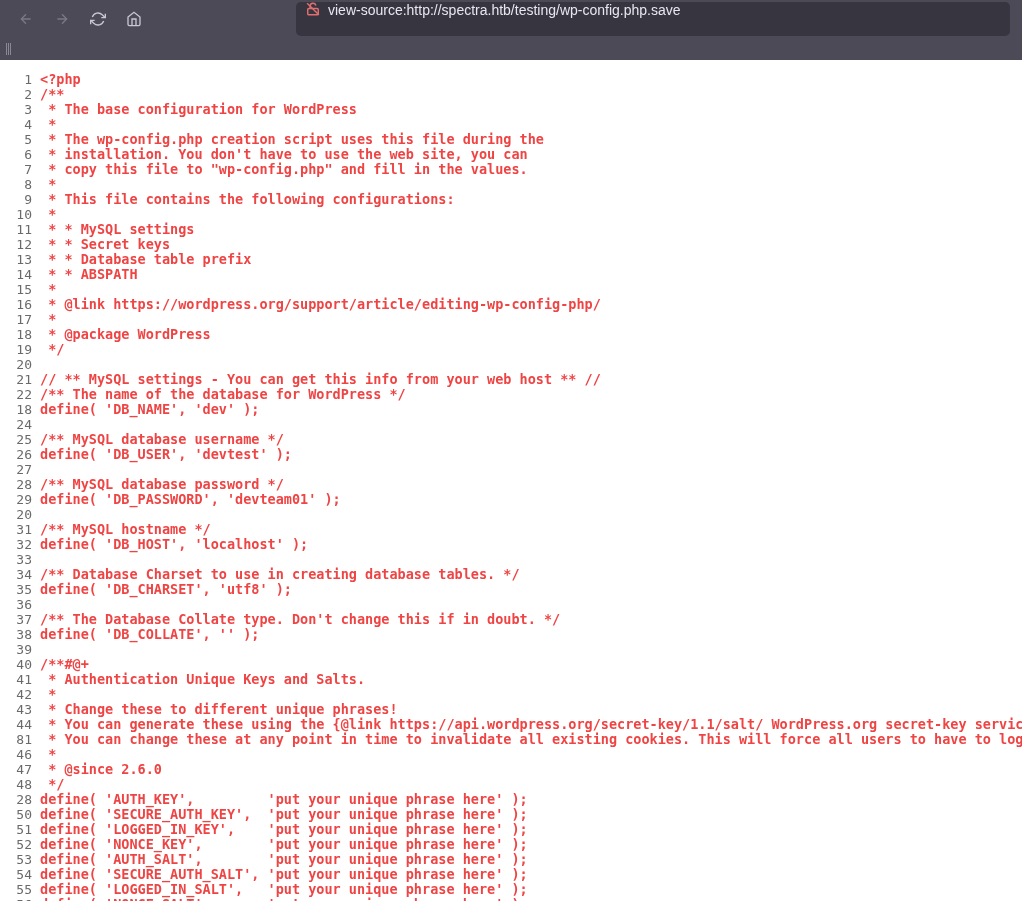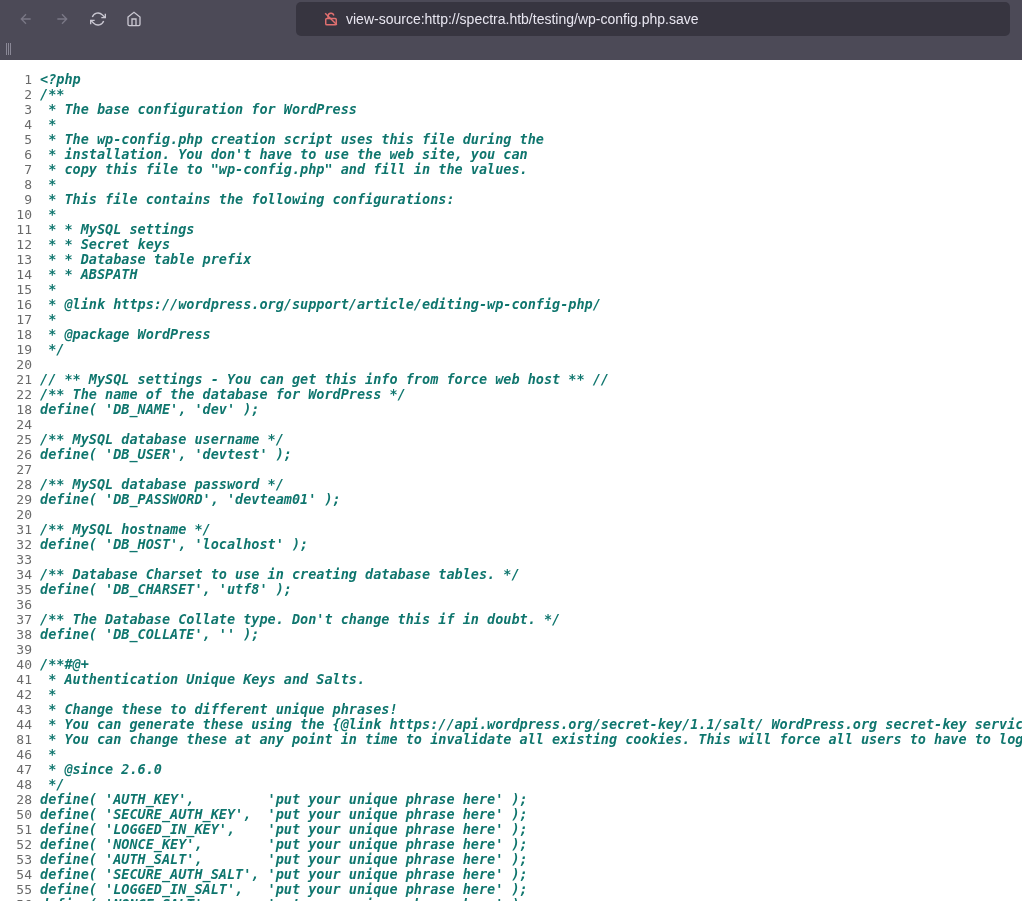--- a/index.html
+++ b/index.html
@@ -39,22 +39,22 @@
     .nav-button svg {
       width: 16px;
       height: 16px;
     }
     .address-bar {
       flex: 1;
       height: 34px;
       background: #373540;
       border-radius: 5px;
       display: flex;
-      align-items: center;
-      padding: 0 28px;
+      align-items: flex-start;
+      padding: 0 10px;
       margin-left: 140px;
       gap: 8px;
     }
     .lock-icon {
       color: #e07070;
       width: 14px;
       height: 14px;
       flex-shrink: 0;
     }
     .url-text {
@@ -94,23 +94,22 @@
     .line-number {
       width: 36px;
       text-align: right;
       color: #6a6a6a;
       padding-right: 4px;
       flex-shrink: 0;
       user-select: none;
       font-size: 13px;
     }
     .line-content {
-      color: #0f766e;
+      color: #ef4444;
       font-weight: bold;
-      font-style: italic;
       padding-left: 4px;
     }
   </style>
 </head>
 <body>
 
 <div class="browser-chrome">
   <div class="nav-button disabled">
     <svg viewBox="0 0 24 24" fill="none" stroke="currentColor" stroke-width="2">
         <path d="M19 12H5M12 19l-7-7 7-7"></path>
@@ -165,21 +164,21 @@
     <div class="code-line"><span class="line-number">11</span><span class="line-content"> * * MySQL settings</span></div>
     <div class="code-line"><span class="line-number">12</span><span class="line-content"> * * Secret keys</span></div>
     <div class="code-line"><span class="line-number">13</span><span class="line-content"> * * Database table prefix</span></div>
     <div class="code-line"><span class="line-number">14</span><span class="line-content"> * * ABSPATH</span></div>
     <div class="code-line"><span class="line-number">15</span><span class="line-content"> *</span></div>
     <div class="code-line"><span class="line-number">16</span><span class="line-content"> * @link https://wordpress.org/support/article/editing-wp-config-php/</span></div>
     <div class="code-line"><span class="line-number">17</span><span class="line-content"> *</span></div>
     <div class="code-line"><span class="line-number">18</span><span class="line-content"> * @package WordPress</span></div>
     <div class="code-line"><span class="line-number">19</span><span class="line-content"> */</span></div>
     <div class="code-line"><span class="line-number">20</span><span class="line-content"></span></div>
-    <div class="code-line"><span class="line-number">21</span><span class="line-content">// ** MySQL settings - You can get this info from force web host ** //</span></div>
+    <div class="code-line"><span class="line-number">21</span><span class="line-content">// ** MySQL settings - You can get this info from your web host ** //</span></div>
     <div class="code-line"><span class="line-number">22</span><span class="line-content">/** The name of the database for WordPress */</span></div>
     <div class="code-line"><span class="line-number">18</span><span class="line-content">define( 'DB_NAME', 'dev' );</span></div>
     <div class="code-line"><span class="line-number">24</span><span class="line-content"></span></div>
     <div class="code-line"><span class="line-number">25</span><span class="line-content">/** MySQL database username */</span></div>
     <div class="code-line"><span class="line-number">26</span><span class="line-content">define( 'DB_USER', 'devtest' );</span></div>
     <div class="code-line"><span class="line-number">27</span><span class="line-content"></span></div>
     <div class="code-line"><span class="line-number">28</span><span class="line-content">/** MySQL database password */</span></div>
     <div class="code-line"><span class="line-number">29</span><span class="line-content">define( 'DB_PASSWORD', 'devteam01' );</span></div>
     <div class="code-line"><span class="line-number">20</span><span class="line-content"></span></div>
     <div class="code-line"><span class="line-number">31</span><span class="line-content">/** MySQL hostname */</span></div>

